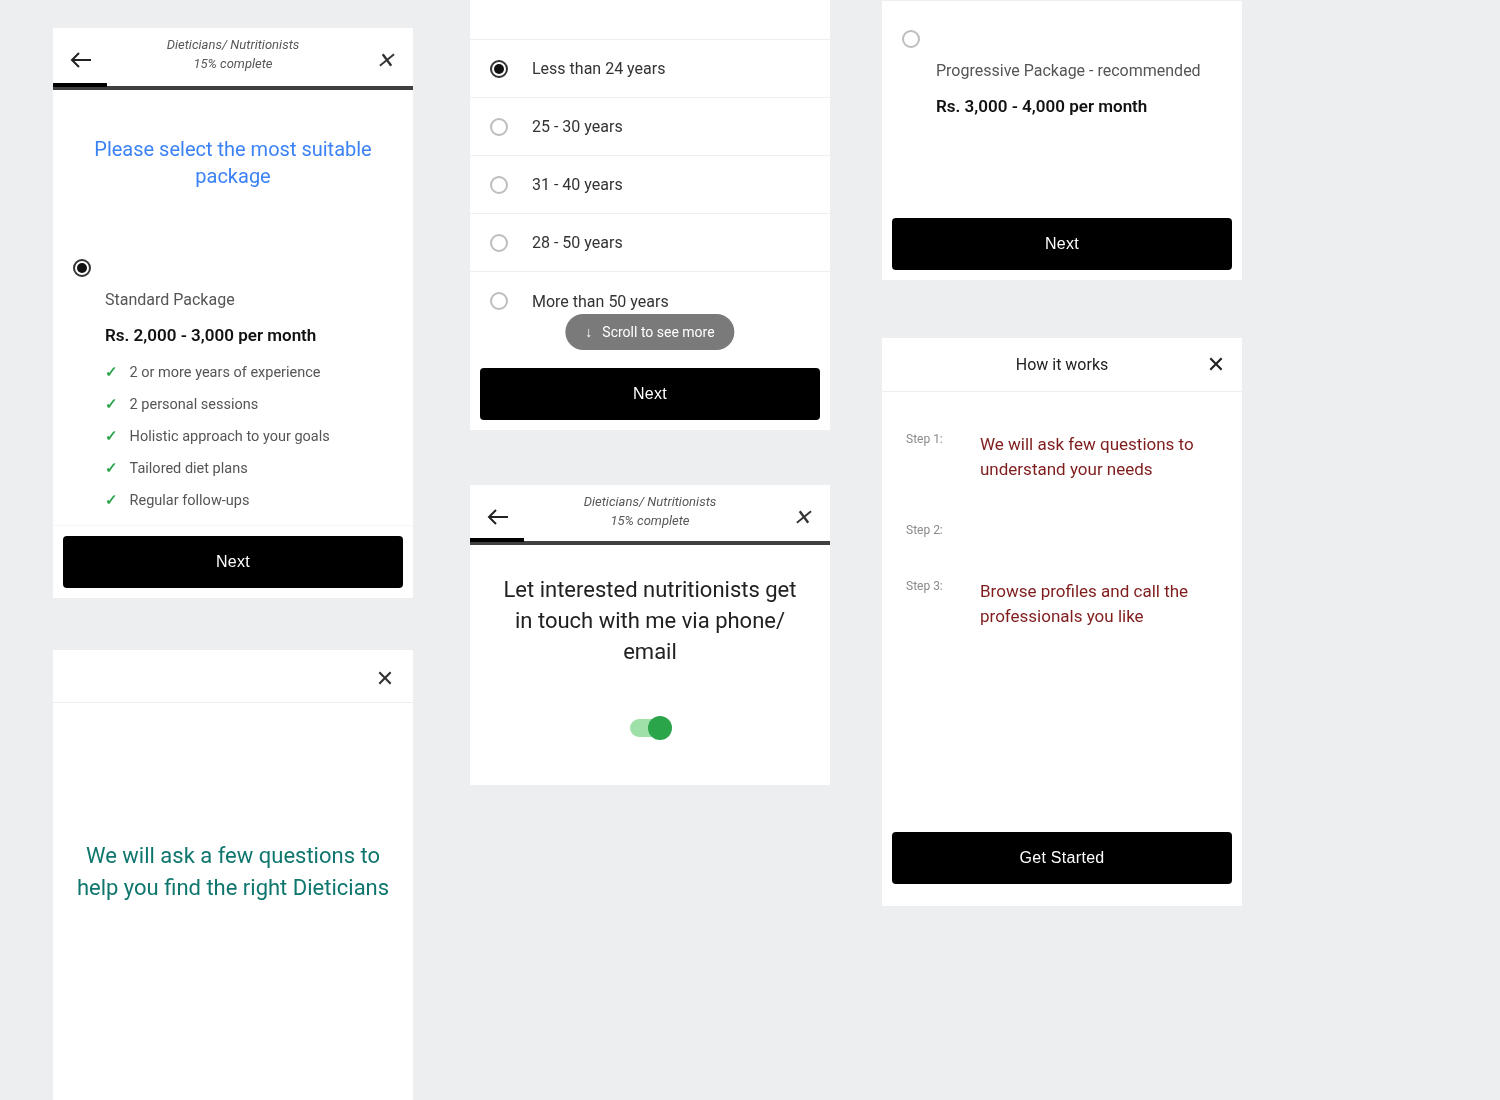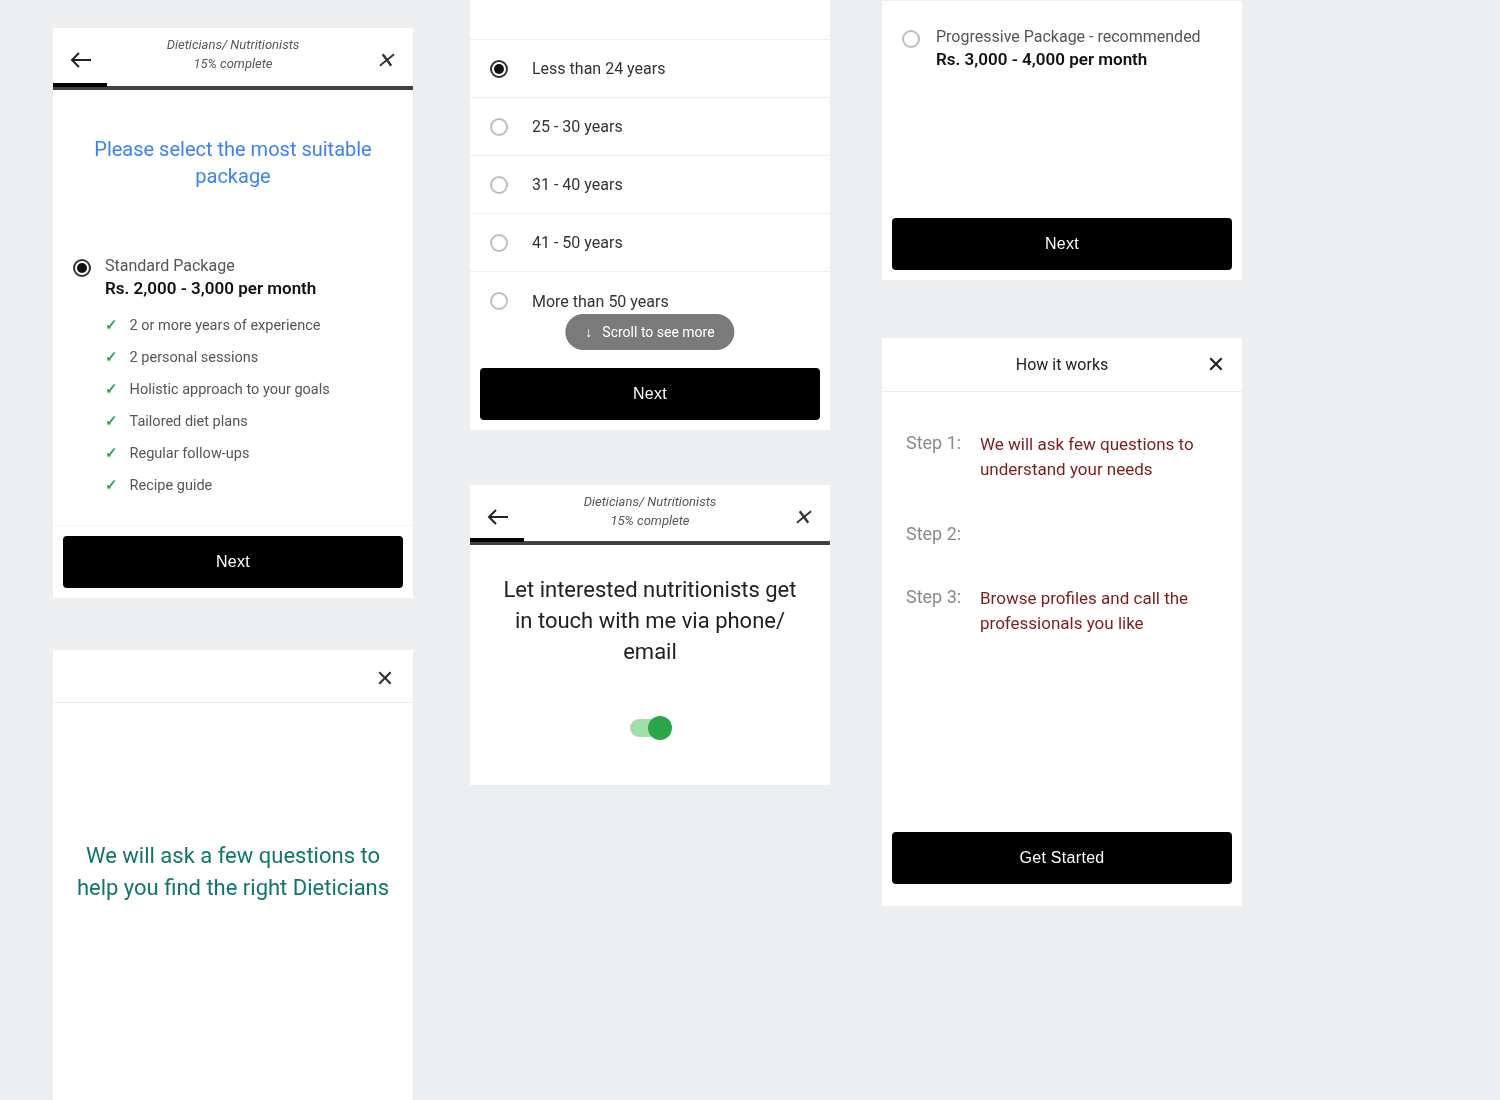--- a/index.html
+++ b/index.html
@@ -28,22 +28,22 @@
   .progress-bar { position:absolute; left:0; bottom:-1px; height:4px; width:15%; background:#000; }
   .s1-question { padding: 46px 30px 0 30px; text-align:center; font-size:20px; line-height:1.35; color:#3b82f6;}
   .s1-option { padding: 16px 20px 0 20px; display:flex; gap:14px; }
   .radio {
     flex: 0 0 18px; width:18px; height:18px; border:2px solid #333; border-radius:50%;
     margin-top:3px; display:flex; align-items:center; justify-content:center;
   }
   .radio.selected::after{content:""; width:10px; height:10px; background:#111; border-radius:50%;}
   .radio.empty{border-color:#bdbdbd;}
   .opt-body { flex:1; }
-  .opt-title { font-size:16px; color:#555;}
-  .opt-price { font-size:17px; font-weight:600; color:#111; margin-top:3px;}
+  .opt-title { font-size:16px; color:#555;margin-top:34px;}
+  .opt-price { font-size:17px; font-weight:600; color:#111; margin-top:16px;}
   .features { list-style:none; margin-top:18px; }
   .features li { display:flex; align-items:center; gap:12px; font-size:14.5px; color:#555; margin-bottom:14px;}
   .check { color:#2aa54a; font-weight:700; font-size:15px;}
   .s1-next-wrap{ position:absolute; left:0; right:0; bottom:0; padding:10px; background:#fff; border-top:1px solid rgba(0,0,0,.03);}
   .btn-black{
     width:100%; background:#000; color:#fff; border:none; height:52px;
     font-size:16px; font-weight:500; letter-spacing:.3px; border-radius:4px; cursor:pointer;
   }
 
   
@@ -79,21 +79,21 @@
   .s5 .pkg-row{display:flex; gap:16px; padding:26px 20px 0 20px; border-top:1px solid #efefef;}
   .s5 .next-wrap{position:absolute; left:10px; right:10px; bottom:10px;}
 
   
   .s6{ left:882px; top:338px; width:360px; height:568px;}
   .s6-header{position:relative; height:54px; border-bottom:1px solid #eceeef; display:flex; align-items:center; justify-content:center;}
   .s6-title{font-size:16px; color:#222;}
   .s6-close{position:absolute; right:12px; top:12px; width:28px; height:28px; display:flex; align-items:center; justify-content:center; font-size:22px; cursor:pointer;}
   .steps{padding:40px 24px 0 24px;}
   .step-row{display:flex; gap:14px; margin-bottom:42px;}
-  .step-label{flex:0 0 60px; font-size:18px; color:#8a8a8a;}
+  .step-label{flex:0 0 60px; font-size:12px; color:#8a8a8a;}
   .step-text{flex:1; font-size:17px; line-height:1.45; color:#7f1d1d;}
   .s6-btn{position:absolute; left:10px; right:10px; bottom:22px;}
 
   svg.arrow{stroke:#222; stroke-width:2; fill:none;}
 </style>
 </head>
 <body>
 
 <div class="card s1">
   <div class="s1-topbar">
@@ -164,21 +164,21 @@
   <div class="age-row">
     <div class="radio empty"></div>
     <div class="age-label">25 - 30 years</div>
   </div>
   <div class="age-row">
     <div class="radio empty"></div>
     <div class="age-label">31 - 40 years</div>
   </div>
   <div class="age-row">
     <div class="radio empty"></div>
-    <div class="age-label">41 - 50 years</div>
+    <div class="age-label">28 - 50 years</div>
   </div>
   <div class="age-row" style="border-bottom:none">
     <div class="radio empty"></div>
     <div class="age-label">More than 50 years</div>
   </div>
 
   <div class="age-scroll">
     <span>↓</span>
     <span>Scroll to see more</span>
   </div>

